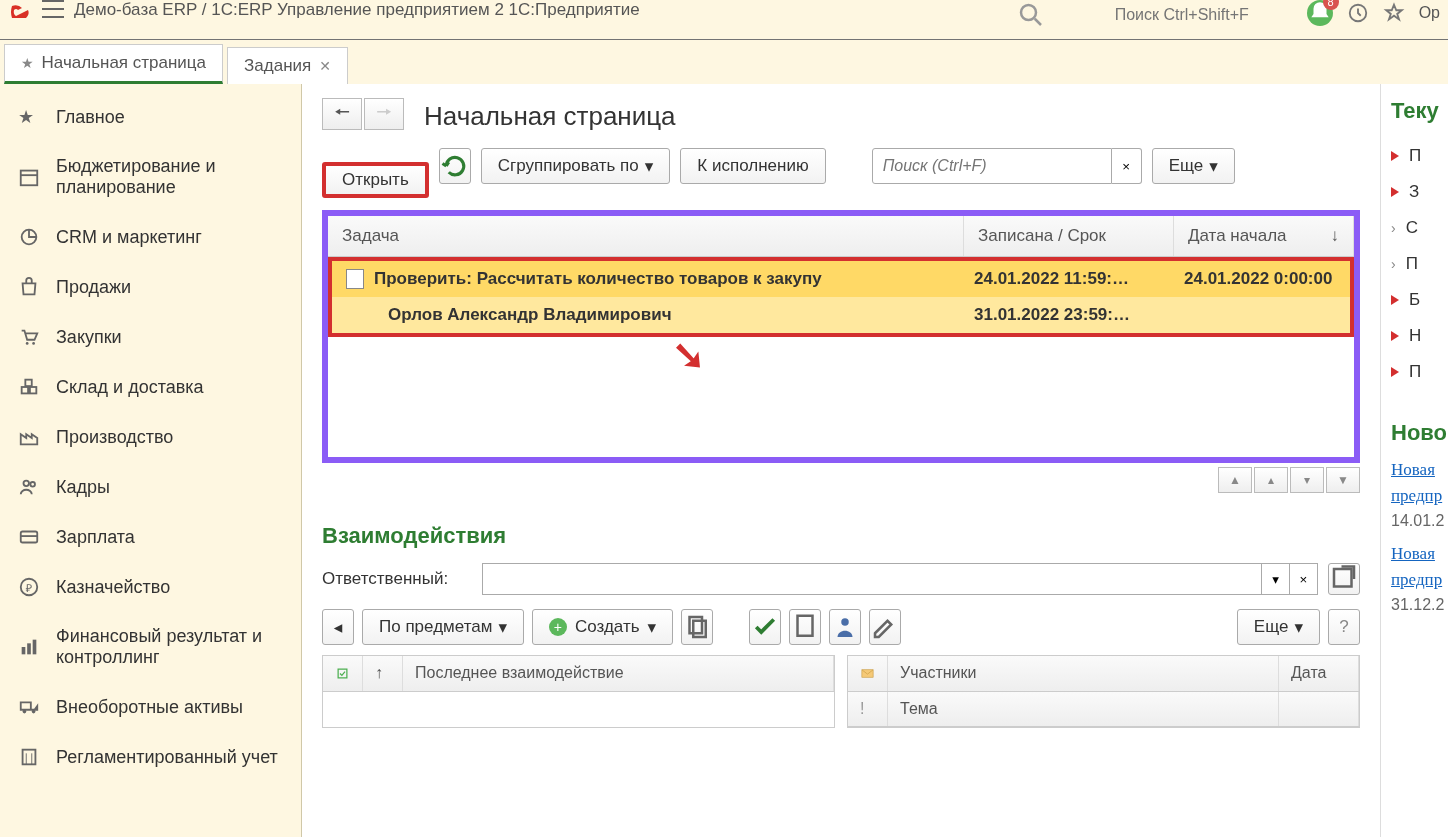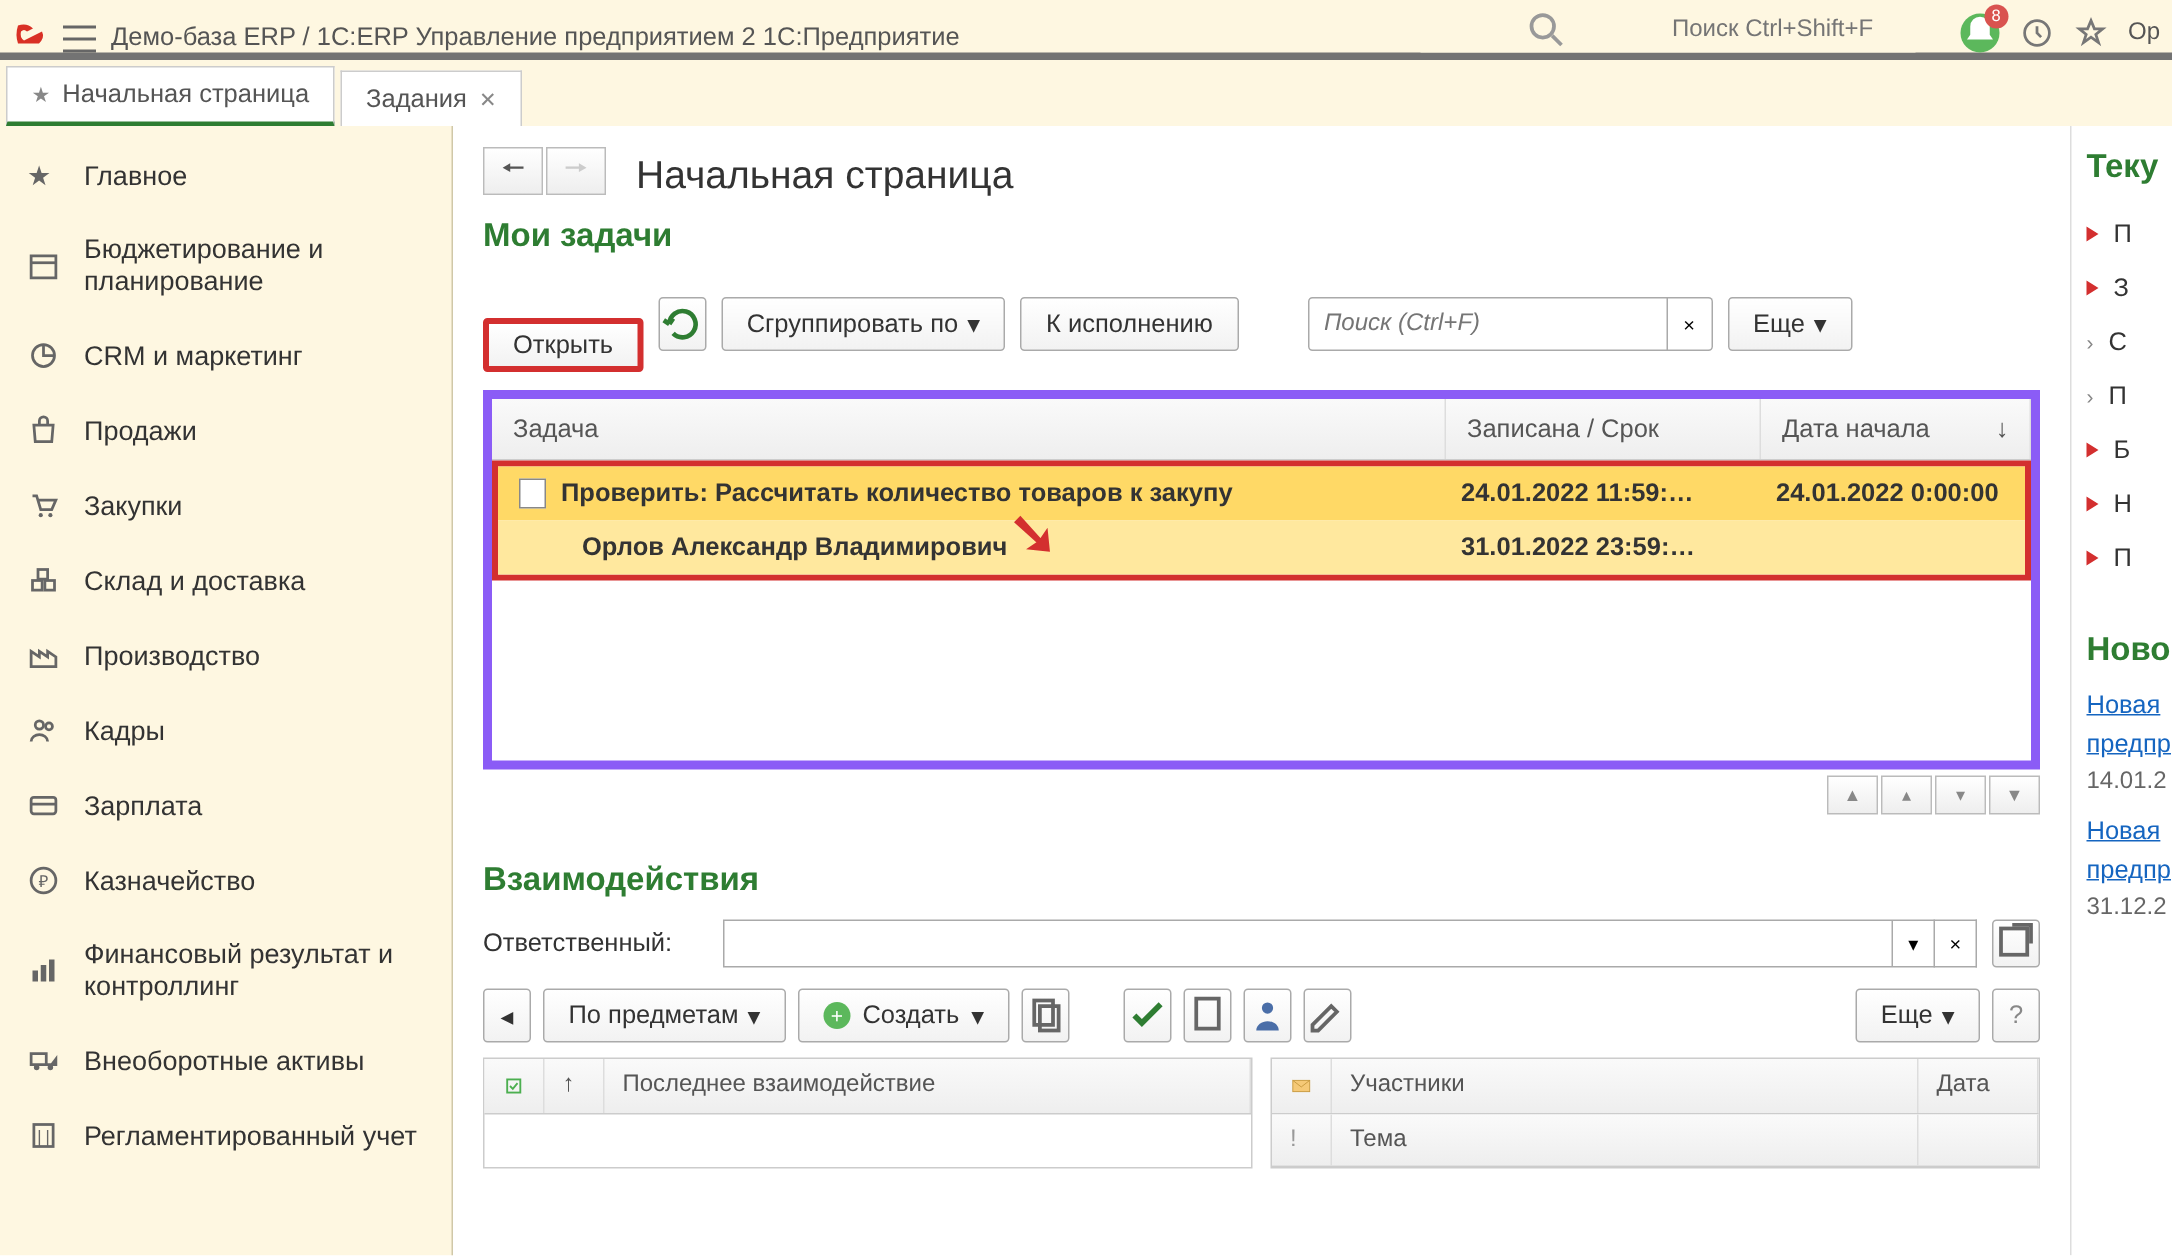--- a/index.html
+++ b/index.html
@@ -1,18 +1,18 @@
 <!DOCTYPE html>
 <html><head>
 <meta charset="utf-8">
 <style>
 * { box-sizing: border-box; margin: 0; padding: 0; font-family: Arial, sans-serif; }
 body { background: #fff; font-size: 15px; color: #333; overflow: hidden; width: 1448px; height: 837px; }
 
-.topbar { height: 40px; background: #fef7e1; border-bottom: 5px solid #737373; display: flex; align-items: flex-end; padding: 0 8px; gap: 10px; }
+.topbar { height: 40px; background: #fef7e1; border-bottom: 1px solid #737373; display: flex; align-items: flex-start; padding: 0 8px; gap: 10px; }
 .logo-1c { width: 24px; height: 24px; color: #d93025; }
 .hamburger { width: 22px; height: 18px; display: flex; flex-direction: column; justify-content: space-between; cursor: pointer; }
 .hamburger span { height: 2px; background: #666; }
 .topbar-title { font-size: 17px; color: #555; flex: 0 0 auto; }
 .topbar-spacer { flex: 1; }
 .search-box { display: flex; align-items: center; background: #fef7e1; border: none; gap: 6px; color: #999; width: 330px; height: 30px; padding: 0 6px; }
 .search-box input { border: none; background: transparent; outline: none; font-size: 16px; color: #999; width: 100%; }
 .topbar-icons { display: flex; gap: 14px; align-items: center; margin-left: 20px; }
 .notif-badge { position: relative; width: 26px; height: 26px; background: #5cb85c; border-radius: 50%; display: flex; align-items: center; justify-content: center; }
 .notif-badge::after { content: '8'; position: absolute; top: -6px; right: -6px; background: #d9534f; color: #fff; border-radius: 50%; width: 16px; height: 16px; font-size: 11px; display: flex; align-items: center; justify-content: center; }
@@ -73,21 +73,21 @@
 .inter-toolbar { display: flex; gap: 8px; align-items: center; margin-bottom: 10px; flex-wrap: wrap; }
 .inter-tables { display: flex; gap: 12px; }
 .inter-table { border: 1px solid #ccc; flex: 1; }
 .inter-table-head { display: flex; background: linear-gradient(#fafafa,#eee); border-bottom: 1px solid #ccc; }
 .ith { padding: 8px 12px; font-size: 16px; color: #555; border-right: 1px solid #ddd; }
 
 .right-header { font-size: 22px; color: #2e7d32; font-weight: bold; margin-bottom: 14px; white-space: nowrap; }
 .right-item { display: flex; align-items: center; gap: 10px; padding: 8px 0; font-size: 17px; white-space: nowrap; }
 .tri-red { width: 0; height: 0; border-left: 8px solid #d32f2f; border-top: 5px solid transparent; border-bottom: 5px solid transparent; }
 .tri-gray { color: #888; font-size: 14px; }
-.right-link { color: #1565c0; text-decoration: underline; font-size: 17px; white-space: nowrap; display: block; margin: 6px 0; }
+.right-link { color: #1565c0; text-decoration: underline; font-size: 17px; white-space: nowrap; display: block; margin: 6px 0; font-family: Liberation Serif, serif; }
 .right-date { color: #666; font-size: 16px; margin: 4px 0 14px; }
 
 .red-arrow { position: absolute; left: 370px; top: 248px; font-size: 40px; color: #d32f2f; font-weight: bold; pointer-events: none; }
 
 svg { width: 100%; height: 100%; }
 </style>
 </head>
 <body>
 
 <div class="topbar">
@@ -242,21 +242,20 @@
   <div class="content">
     <div class="center-pane" style="position:relative">
       <div style="display:flex;align-items:center;gap:20px">
         <div class="nav-buttons">
           <div class="nav-btn">🠔</div>
           <div class="nav-btn" style="color:#ccc">🠖</div>
         </div>
         <div style="font-size:26px;color:#333">Начальная страница</div>
       </div>
 
-      <div class="section-header">Мои задачи</div>
       <div class="toolbar">
         <div class="btn highlighted">Открыть</div>
         <div class="btn btn-icon">
           <svg viewBox="0 0 24 24" width="18" height="18">
               <path fill="none" stroke="#2e7d32" stroke-width="2.5" d="M5 12a7 7 0 1 1 2 5M5 12l-3-2m3 2l2-3"></path>
             </svg>
         </div>
         <div class="btn">
             <span>Сгруппировать по</span> 
             <span>▾</span>

